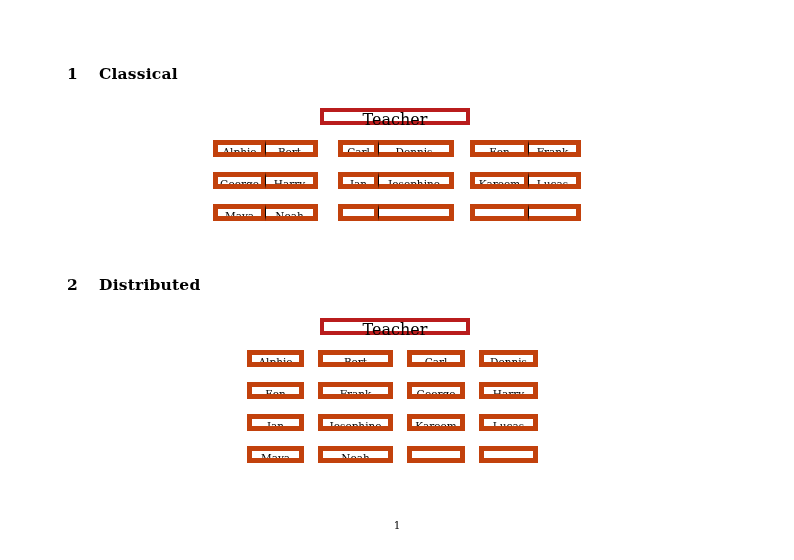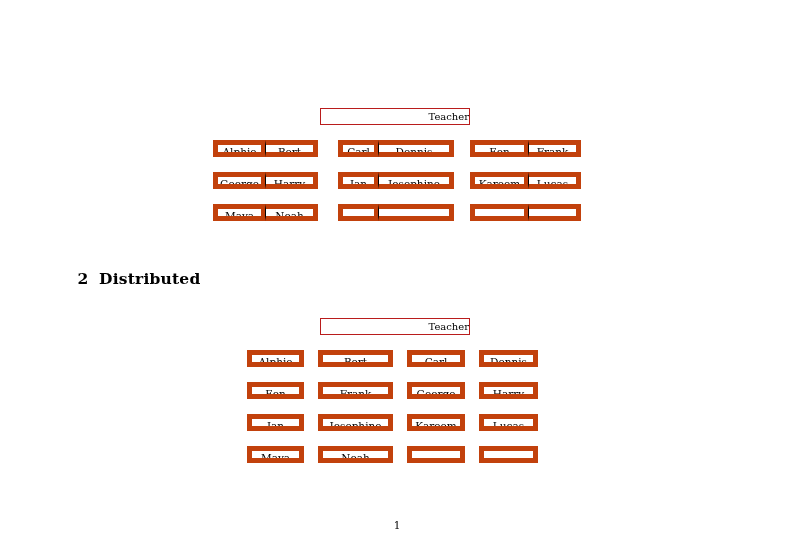--- a/index.html
+++ b/index.html
@@ -31,21 +31,21 @@
     font-size: 15.5px;
     letter-spacing: 0.2px;
     white-space: nowrap;
     color: #000000;
   }
   .section-heading .num {
     display: inline-block;
     width: 32px;
   }
   #heading-classical   { top: 64px; }
-  #heading-distributed { top: 269px; text-align: center; }
+  #heading-distributed { top: 275px; }
   .cell {
     border: 5px solid #c2410c;
     box-sizing: border-box;
     height: 17px;
     line-height: 15px;
     font-size: 10.5px;
     text-align: center;
     white-space: nowrap;
     overflow: hidden;
     background: #ffffff;
@@ -61,23 +61,23 @@
     display: flex;
   }
 
   
   .teacher-box {
     position: absolute;
     left: 320px;
     width: 150px;
     height: 17px;
     line-height: 15px;
-    font-size: 10px;
-    text-align: right;
-    border: 1px solid #b91c1c;
+    font-size: 16px;
+    text-align: center;
+    border: 4px solid #b91c1c;
     box-sizing: border-box;
     background: #ffffff;
   }
   #teacher-classical   { top: 108px; }
   #teacher-distributed { top: 318px; }
 
   
   .grp-a { left: 213px; }
   .grp-b { left: 338px; }
   .grp-c { left: 470px; }
@@ -111,20 +111,23 @@
     text-align: center;
     font-size: 10.5px;
     color: #000000;
   }
 </style>
 </head>
 <body>
 
 <div class="page">
 
+  <div class="section-heading" id="heading-classical">
+    <span class="num">1</span><span>Classical</span>
+  </div>
 
   <div class="teacher-box" id="teacher-classical">Teacher</div>
 
   <div class="table-group grp-a" style="top:140px;">
     <div class="cell c1">Alphie</div>
     <div class="cell c2">Bert</div>
   </div>
   <div class="table-group grp-a" style="top:172px;">
     <div class="cell c1">George</div>
     <div class="cell c2">Harry</div>

